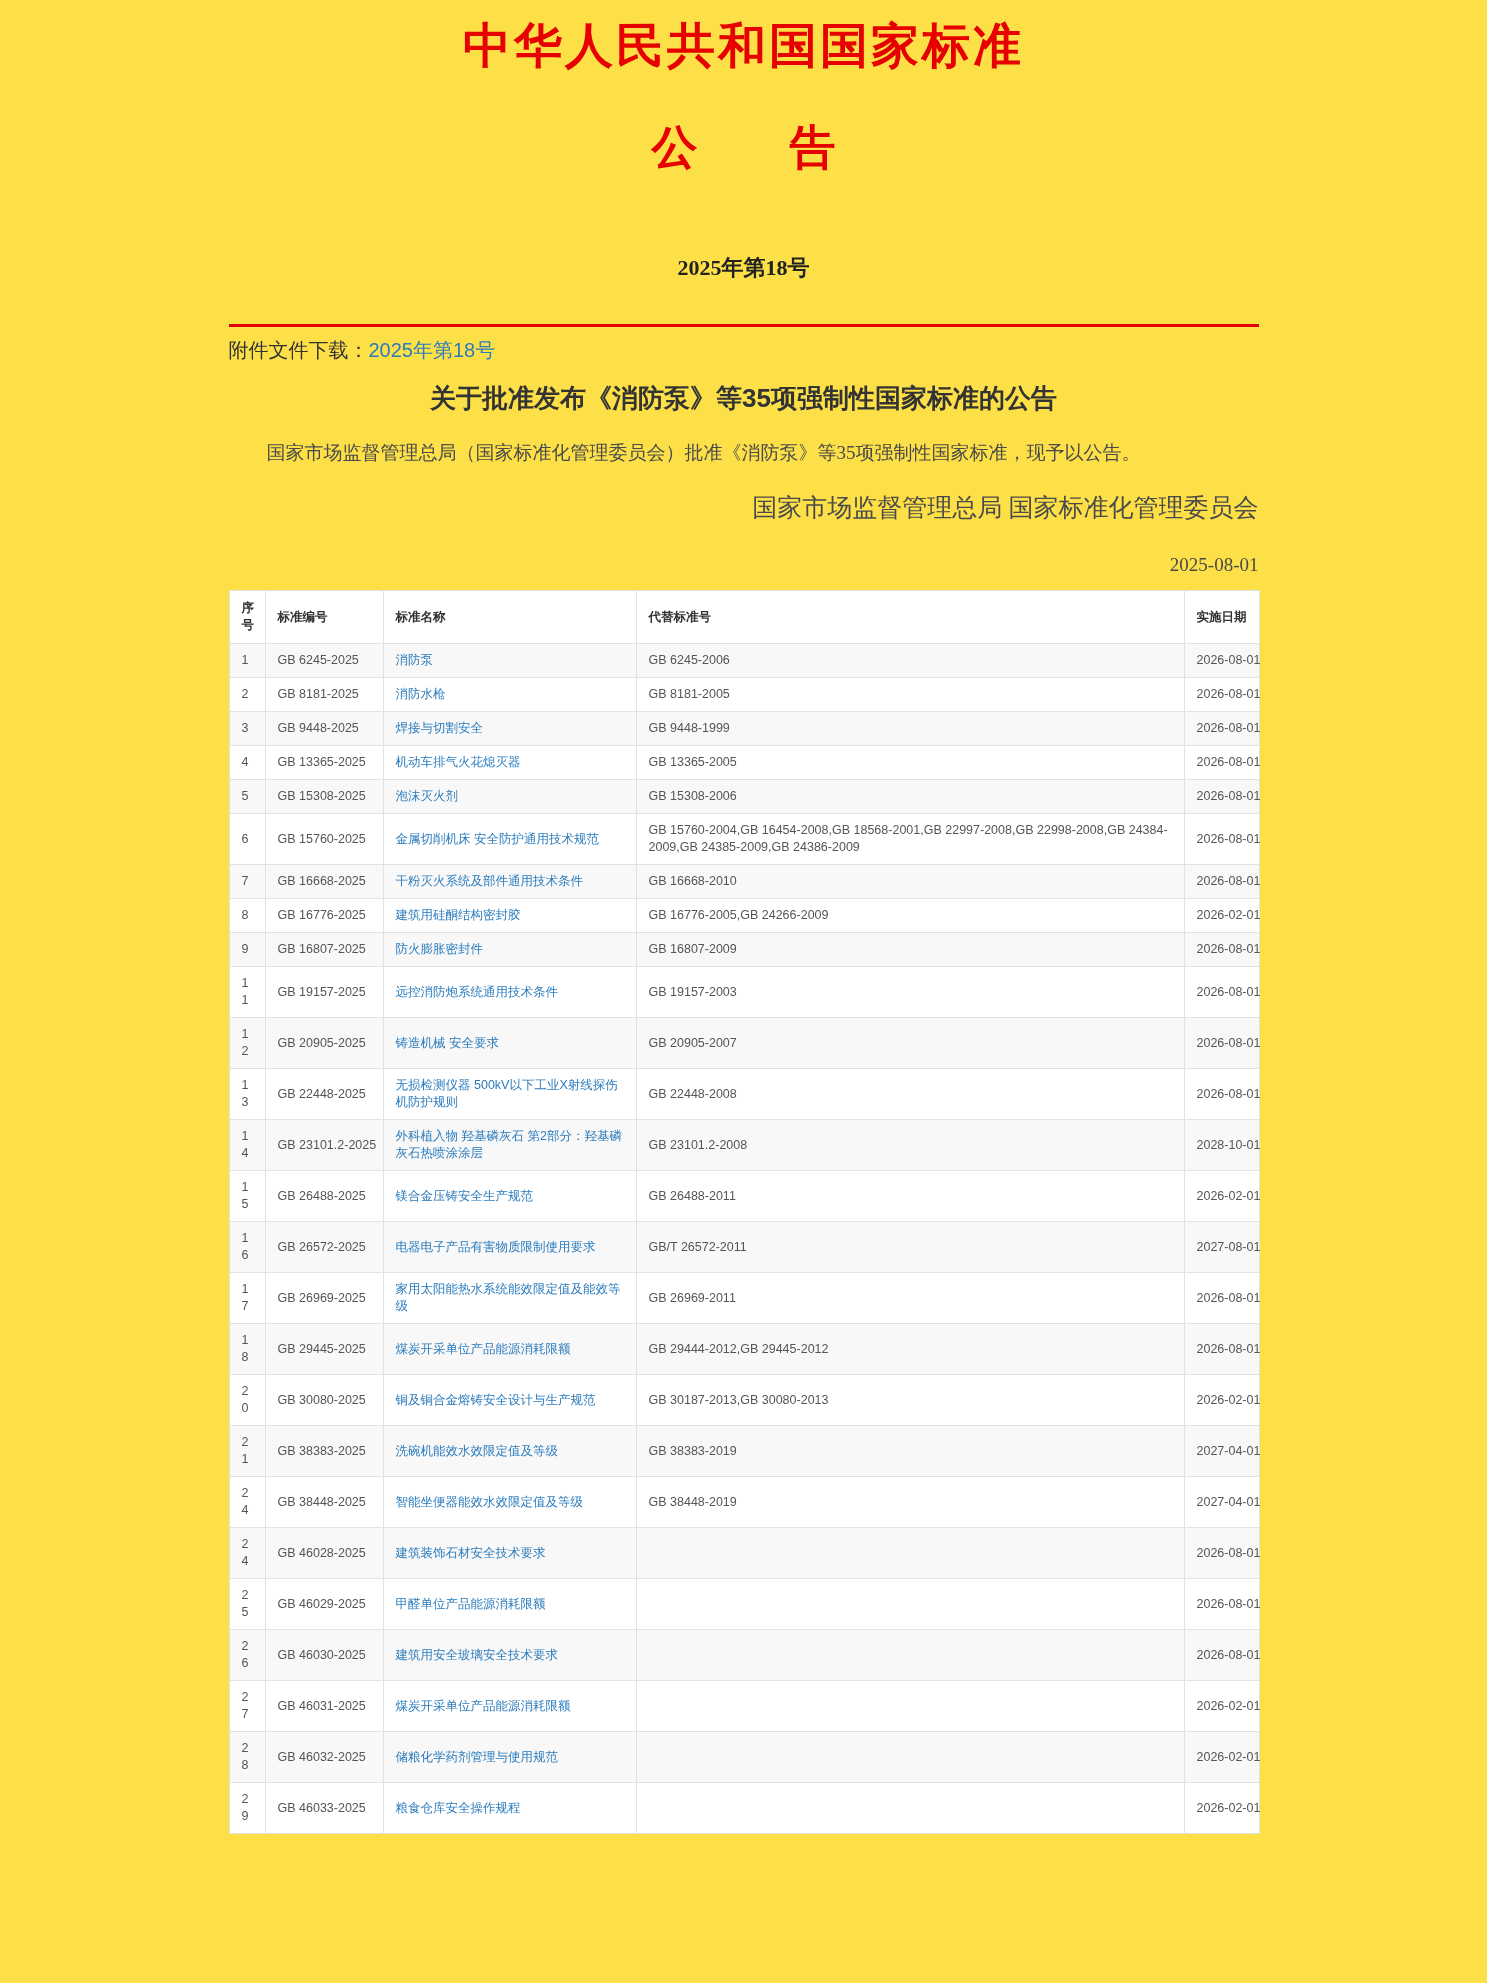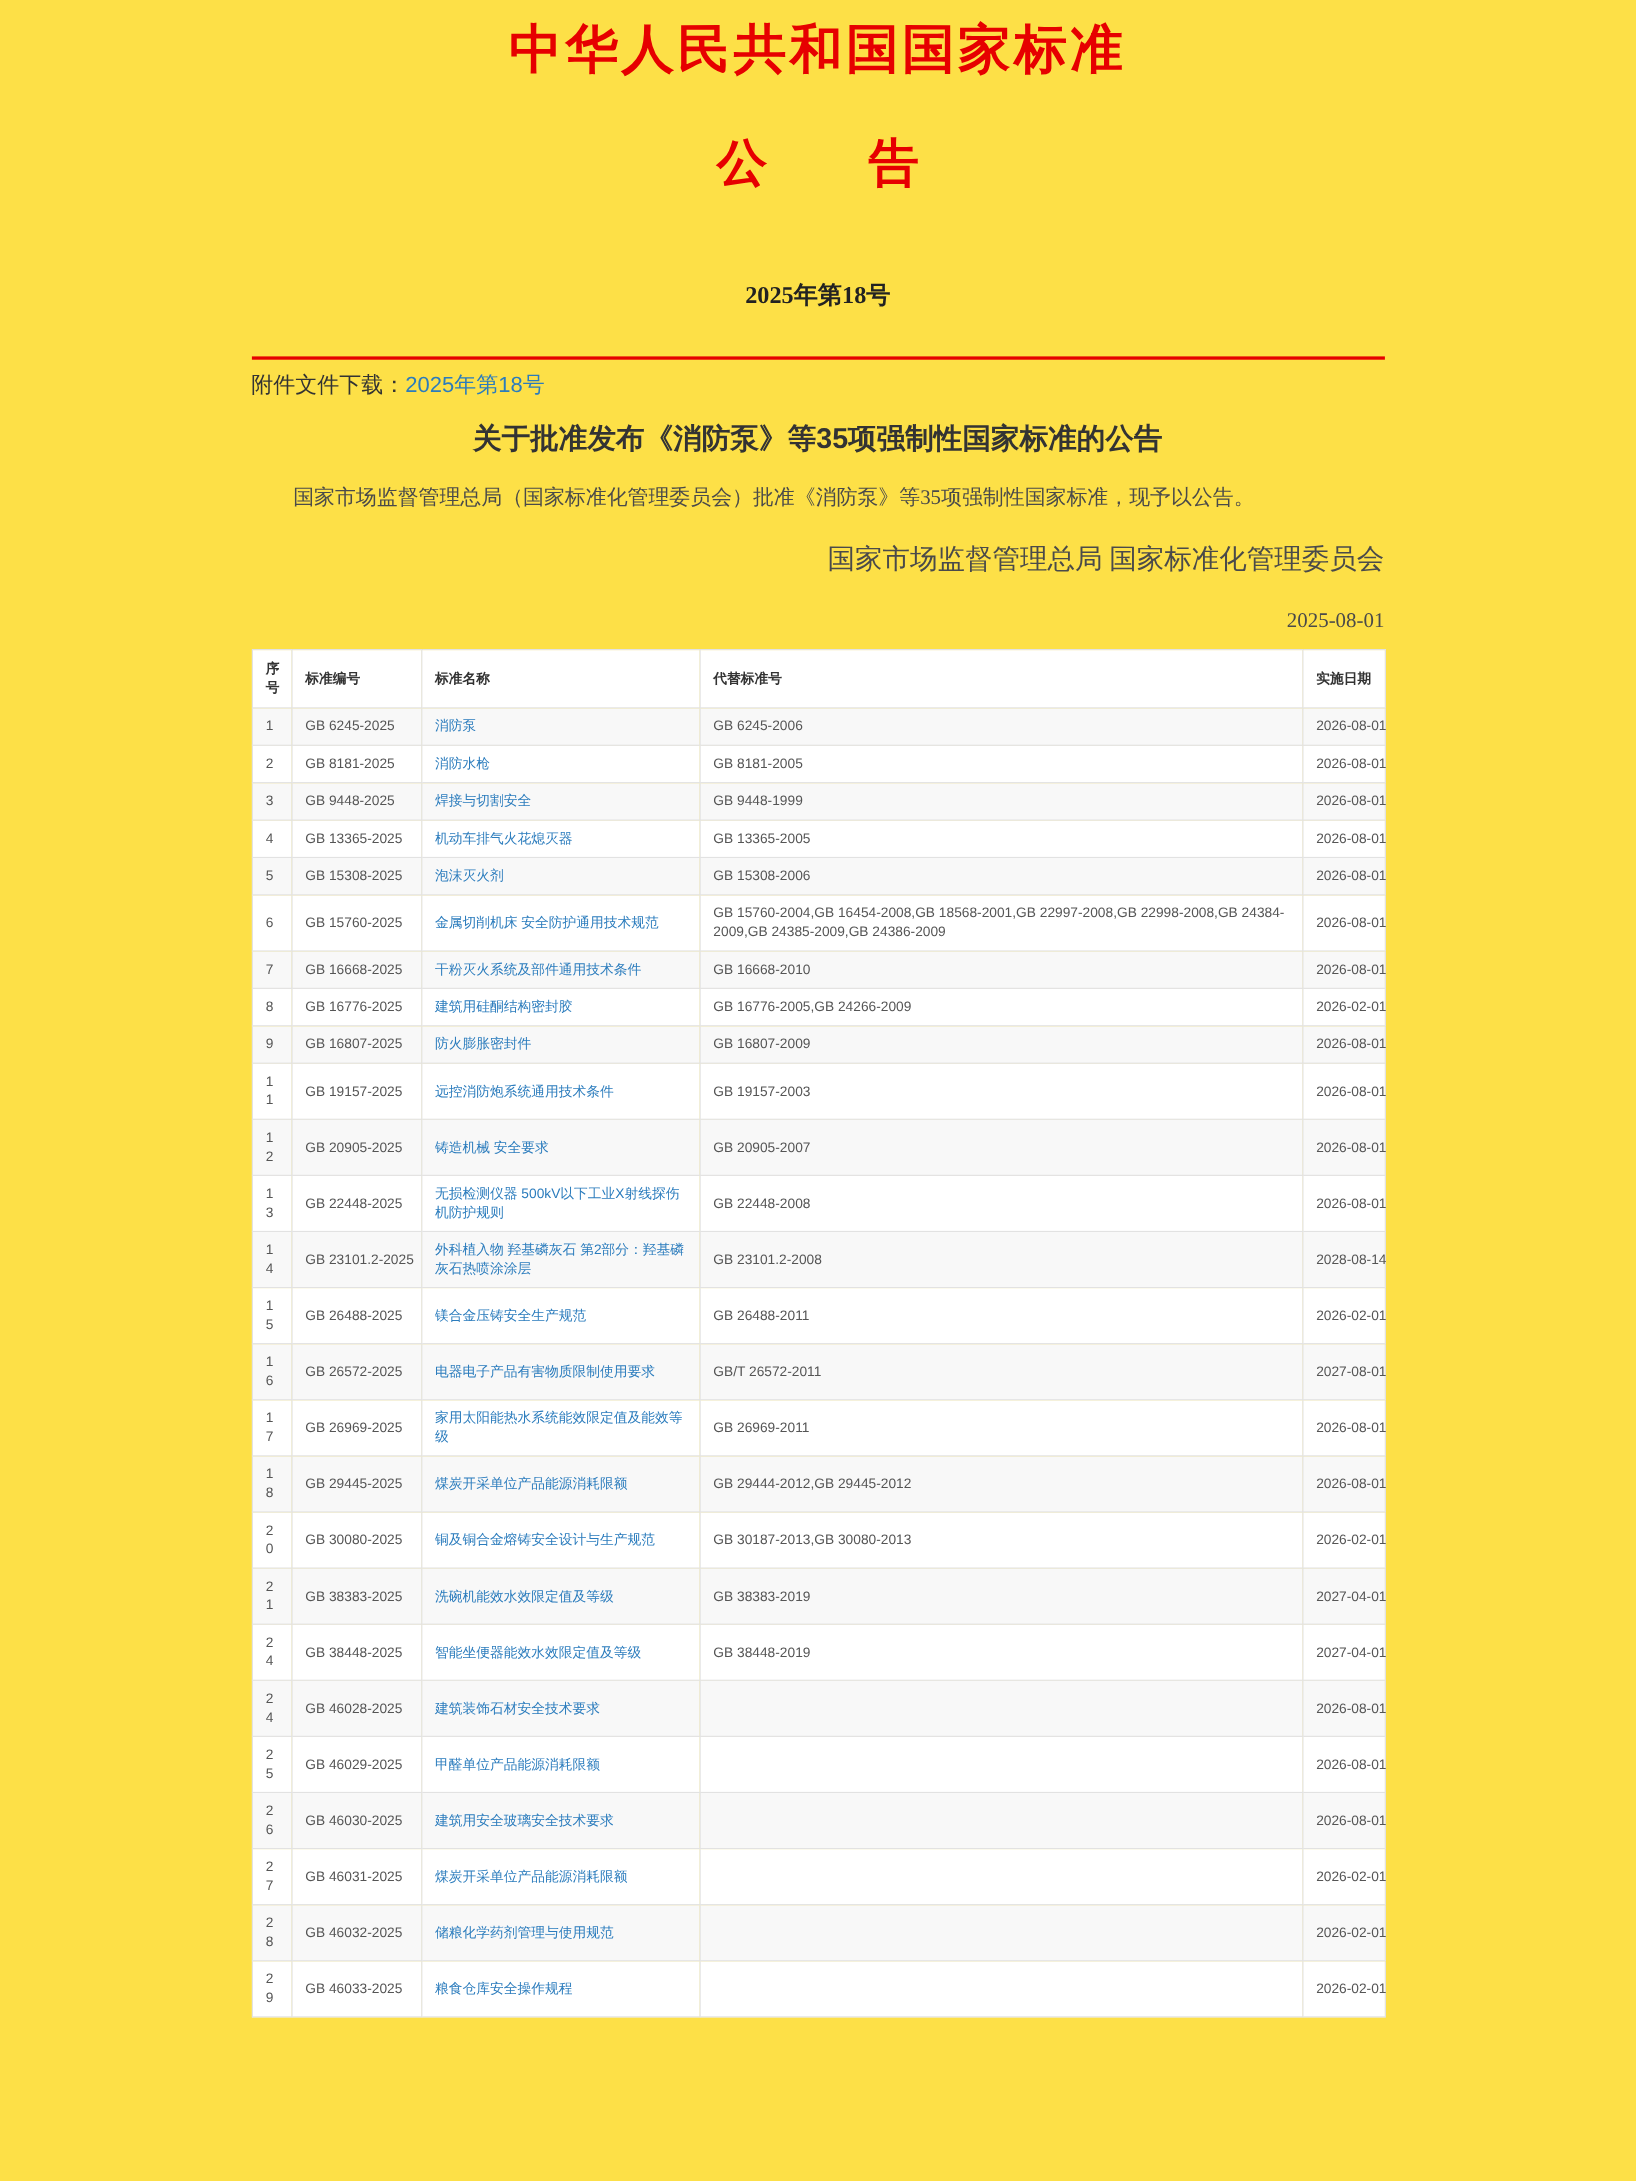--- a/index.html
+++ b/index.html
@@ -11,21 +11,21 @@
   }
   html,body{margin:0;padding:0;background:#ffffff;}
   .page{width:1487px;height:1983px;background:#fde047;overflow:hidden;position:relative;
         font-family:"Liberation Sans","DejaVu Sans",sans-serif;}
   .content{width:1030px;margin:0 auto;}
 
   .main-title{margin:0;padding-top:20px;text-align:center;
     font-family:"Liberation Serif","DejaVu Serif",serif;font-weight:bold;
     font-size:48px;letter-spacing:3px;color:var(--accent-red);line-height:1.1;}
   .sub-title{margin:0;margin-top:50px;text-align:center;
-    font-family:Liberation Sans, sans-serif;font-weight:bold;
+    font-family:Liberation Serif, serif;font-weight:bold;
     font-size:46px;color:var(--accent-red);line-height:1.1;}
   .issue-no{margin-top:82px;text-align:center;
     font-family:"Liberation Serif","DejaVu Serif",serif;font-weight:bold;
     font-size:22px;color:#222;line-height:1.2;}
 
   .divider{height:3px;background:var(--accent-red);margin-top:42px;}
 
   .attach{margin-top:9px;font-size:20px;color:#333;line-height:1.4;}
   .attach a{color:var(--link-blue);text-decoration:none;cursor:pointer;}
 
@@ -175,21 +175,21 @@
     <td class="c-code">GB 22448-2025</td>
     <td class="c-name"><a href="#" class="name-link">无损检测仪器 500kV以下工业X射线探伤机防护规则</a></td>
     <td class="c-rep">GB 22448-2008</td>
     <td class="c-date">2026-08-01</td>
   </tr>
           <tr>
     <td class="c-no">14</td>
     <td class="c-code">GB 23101.2-2025</td>
     <td class="c-name"><a href="#" class="name-link">外科植入物 羟基磷灰石 第2部分：羟基磷灰石热喷涂涂层</a></td>
     <td class="c-rep">GB 23101.2-2008</td>
-    <td class="c-date">2028-08-14</td>
+    <td class="c-date">2028-10-01</td>
   </tr>
           <tr>
     <td class="c-no">15</td>
     <td class="c-code">GB 26488-2025</td>
     <td class="c-name"><a href="#" class="name-link">镁合金压铸安全生产规范</a></td>
     <td class="c-rep">GB 26488-2011</td>
     <td class="c-date">2026-02-01</td>
   </tr>
           <tr>
     <td class="c-no">16</td>

